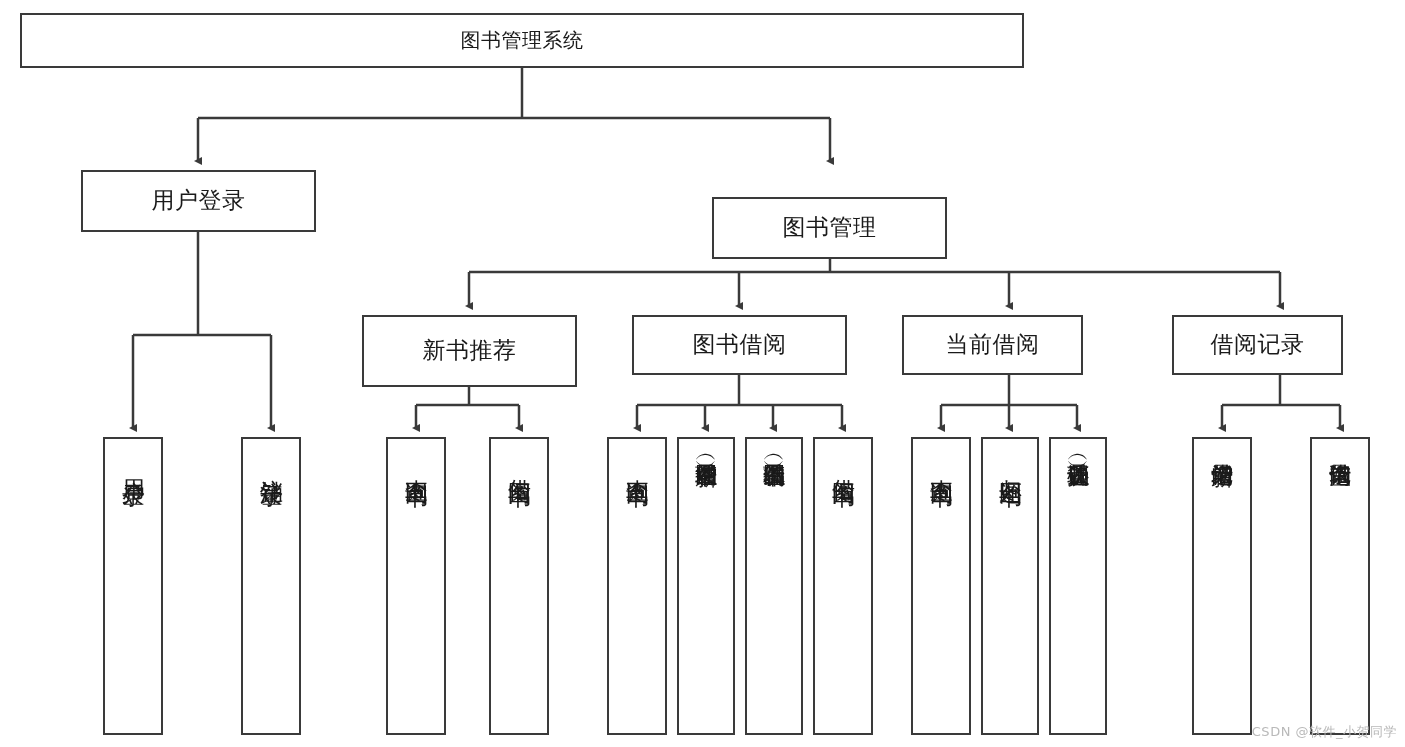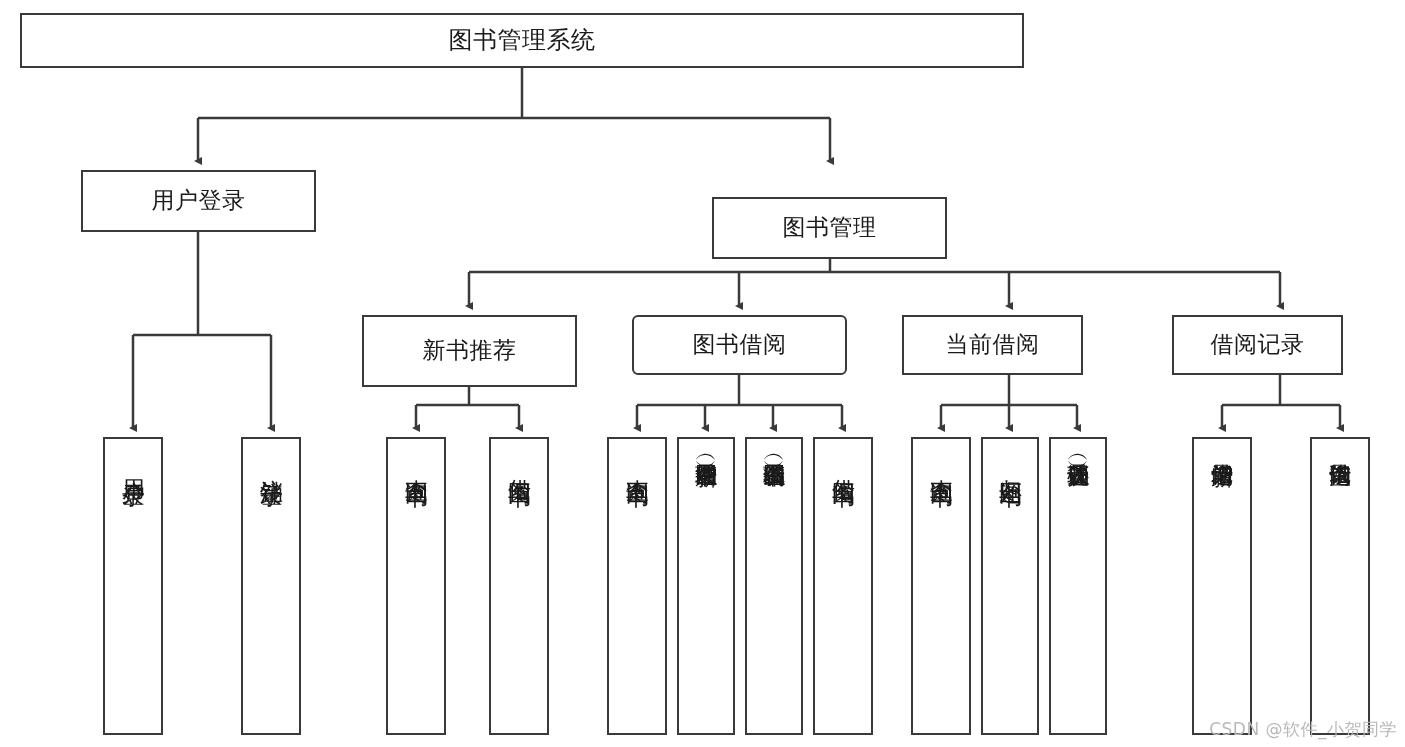--- a/index.html
+++ b/index.html
@@ -41,21 +41,21 @@
     display: block;
     text-align: center;
     line-height: 1.18;
     white-space: nowrap;
   }
   .node.horizontal .node-label {
     font-size: 23px;
     letter-spacing: 0.5px;
   }
   .node.root .node-label {
-    font-size: 24px;
+    font-size: 20px;
   }
   .node.vertical {
     align-items: flex-start;
     justify-content: center;
     padding-top: 22px;
   }
   .node.vertical .node-label {
     writing-mode: vertical-rl;
     text-orientation: upright;
     font-size: 23px;
@@ -67,21 +67,21 @@
     padding-top: 8px;
   }
   .node.vertical.tall-text .node-label {
     font-size: 22px;
     letter-spacing: 0px;
   }
   .watermark {
     position: absolute;
     right: 8px;
     bottom: 6px;
-    font-size: 17px;
+    font-size: 13px;
     color: #b9b9b9;
     z-index: 3;
     white-space: nowrap;
     letter-spacing: 0.5px;
   }
 </style>
 </head>
 <body>
 
 <div id="diagram-root">
@@ -143,21 +143,21 @@
   <div class="node horizontal" style="left:81px; top:170px; width:235px; height:62px;">
     <span class="node-label">用户登录</span>
   </div>
   <div class="node horizontal" style="left:712px; top:170px; width:235px; height:62px;margin-top:27px;">
     <span class="node-label">图书管理</span>
   </div>
 
   <div class="node horizontal" style="left:362px; top:315px; width:215px; height:72px;">
     <span class="node-label">新书推荐</span>
   </div>
-  <div class="node horizontal" style="left:632px; top:315px; width:215px; height:60px;border-radius:6px;">
+  <div class="node horizontal" style="left:632px; top:315px; width:215px; height:60px;">
     <span class="node-label">图书借阅</span>
   </div>
   <div class="node horizontal" style="left:902px; top:315px; width:181px; height:60px;">
     <span class="node-label">当前借阅</span>
   </div>
   <div class="node horizontal" style="left:1172px; top:315px; width:171px; height:60px;">
     <span class="node-label">借阅记录</span>
   </div>
 
   <div class="node vertical" style="left:103px; top:437px; width:60px; height:298px;">

